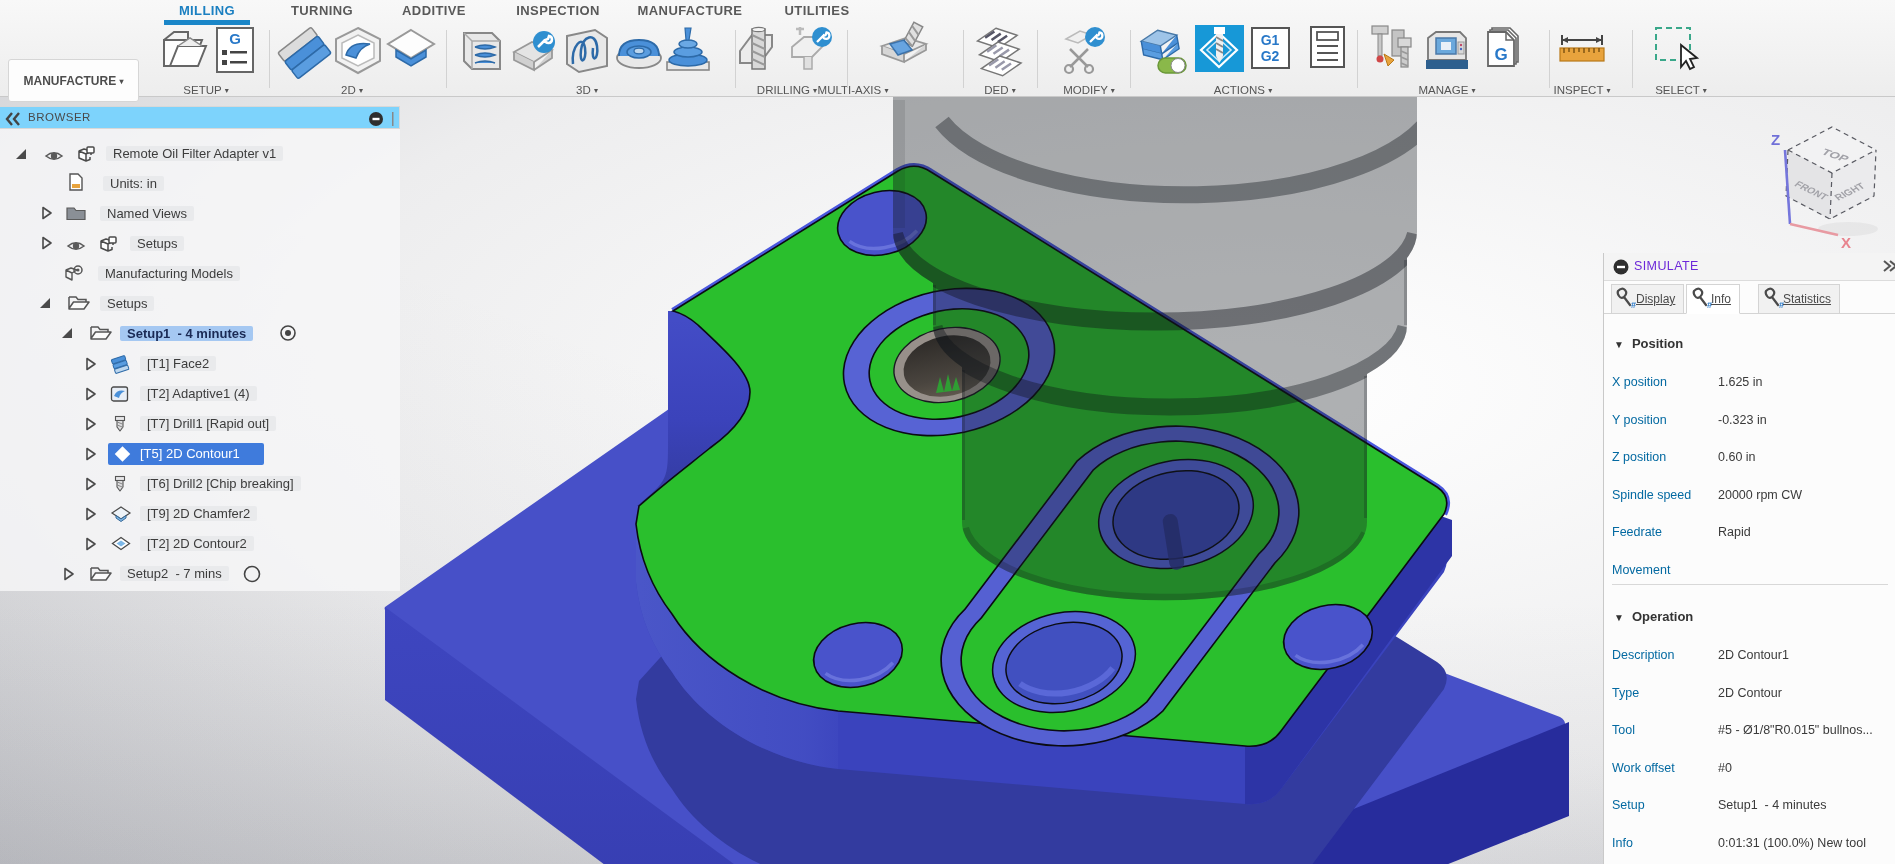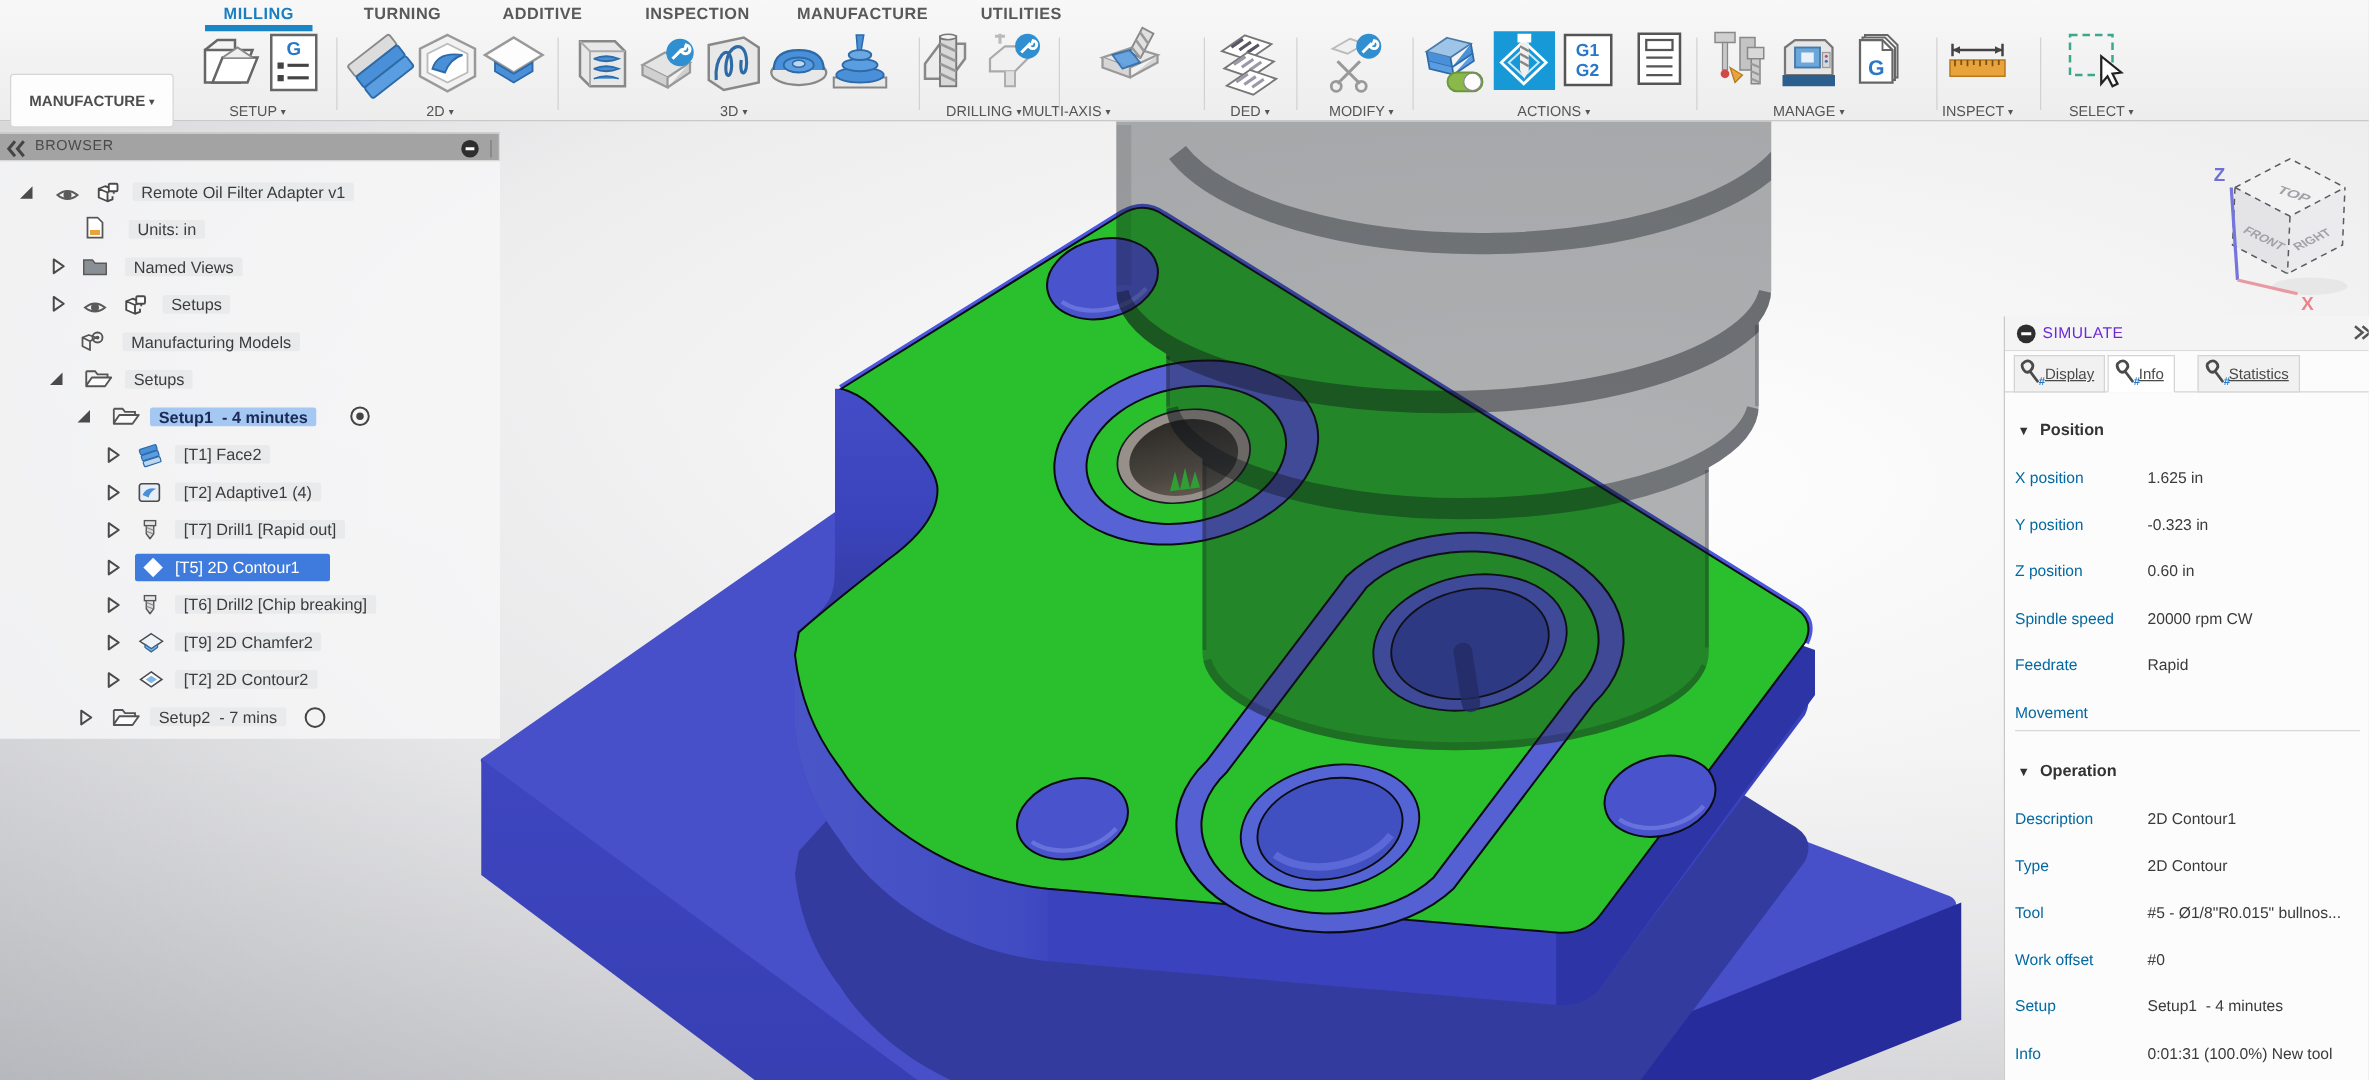--- a/index.html
+++ b/index.html
@@ -12,21 +12,21 @@
 .tab.active { color:#1a7fc1; }
 #tabline { position:absolute; left:164px; top:20px; width:86px; height:5px; background:#1a86c8; }
 #mfg { position:absolute; left:8px; top:26px; width:131px; height:43px; background:#fdfdfd;
   border:1px solid #d6d6d6; border-radius:3px; font-size:12px; font-weight:bold; color:#4d4d4d;
   line-height:43px; text-align:center;margin-top:33px; }
 .glabel { position:absolute; top:84px; font-size:11.5px; color:#555; transform:translateX(-50%); white-space:nowrap; }
 .gsep { position:absolute; top:30px; height:58px; width:1px; background:#d2d2d2; }
 .caret { font-size:8px; vertical-align:1px; }
 
 #browser { position:absolute; left:0; top:106px; width:400px; z-index:40; font-size:12px; color:#3c3c3c; }
-#bhead { height:23px; background:#a3a3a3; border:1px solid #d8d8d8; border-left:none; position:relative;text-decoration:underline; }
+#bhead { height:23px; background:#7dd3fc; border:1px solid #d8d8d8; border-left:none; position:relative;text-decoration:underline; }
 #bhead .t { position:absolute; left:28px; top:4px; font-size:11.5px; color:#4a4a4a; letter-spacing:0.5px; }
 #btree { position:relative; background:rgba(246,247,248,0.82); width:400px; height:462px; }
 .row { position:absolute; height:22px; line-height:22px; white-space:nowrap; font-size:13px; }
 .pill { background:#e9eaec; border-radius:2px; padding:0 7px; }
 
 #sim { position:absolute; left:1603px; top:253px; width:292px; height:611px; background:#fcfcfc;
   border-left:1px solid #c9c9c9; z-index:40; font-size:12.5px; color:#3f3f3f; }
 #simhead { height:28px; background:#f4f4f4; border-bottom:1px solid #dcdcdc; position:relative; }
 .tabs { position:absolute; left:0; top:28px; width:292px; height:33px; border-bottom:1px solid #d4d4d4; background:#fcfcfc; }
 .stab { position:absolute; top:3px; height:30px; line-height:28px; background:#f1f1f1; border:1px solid #d4d4d4; font-size:12px; color:#4a4a4a; padding:0 8px 0 24px;text-decoration:underline; }

